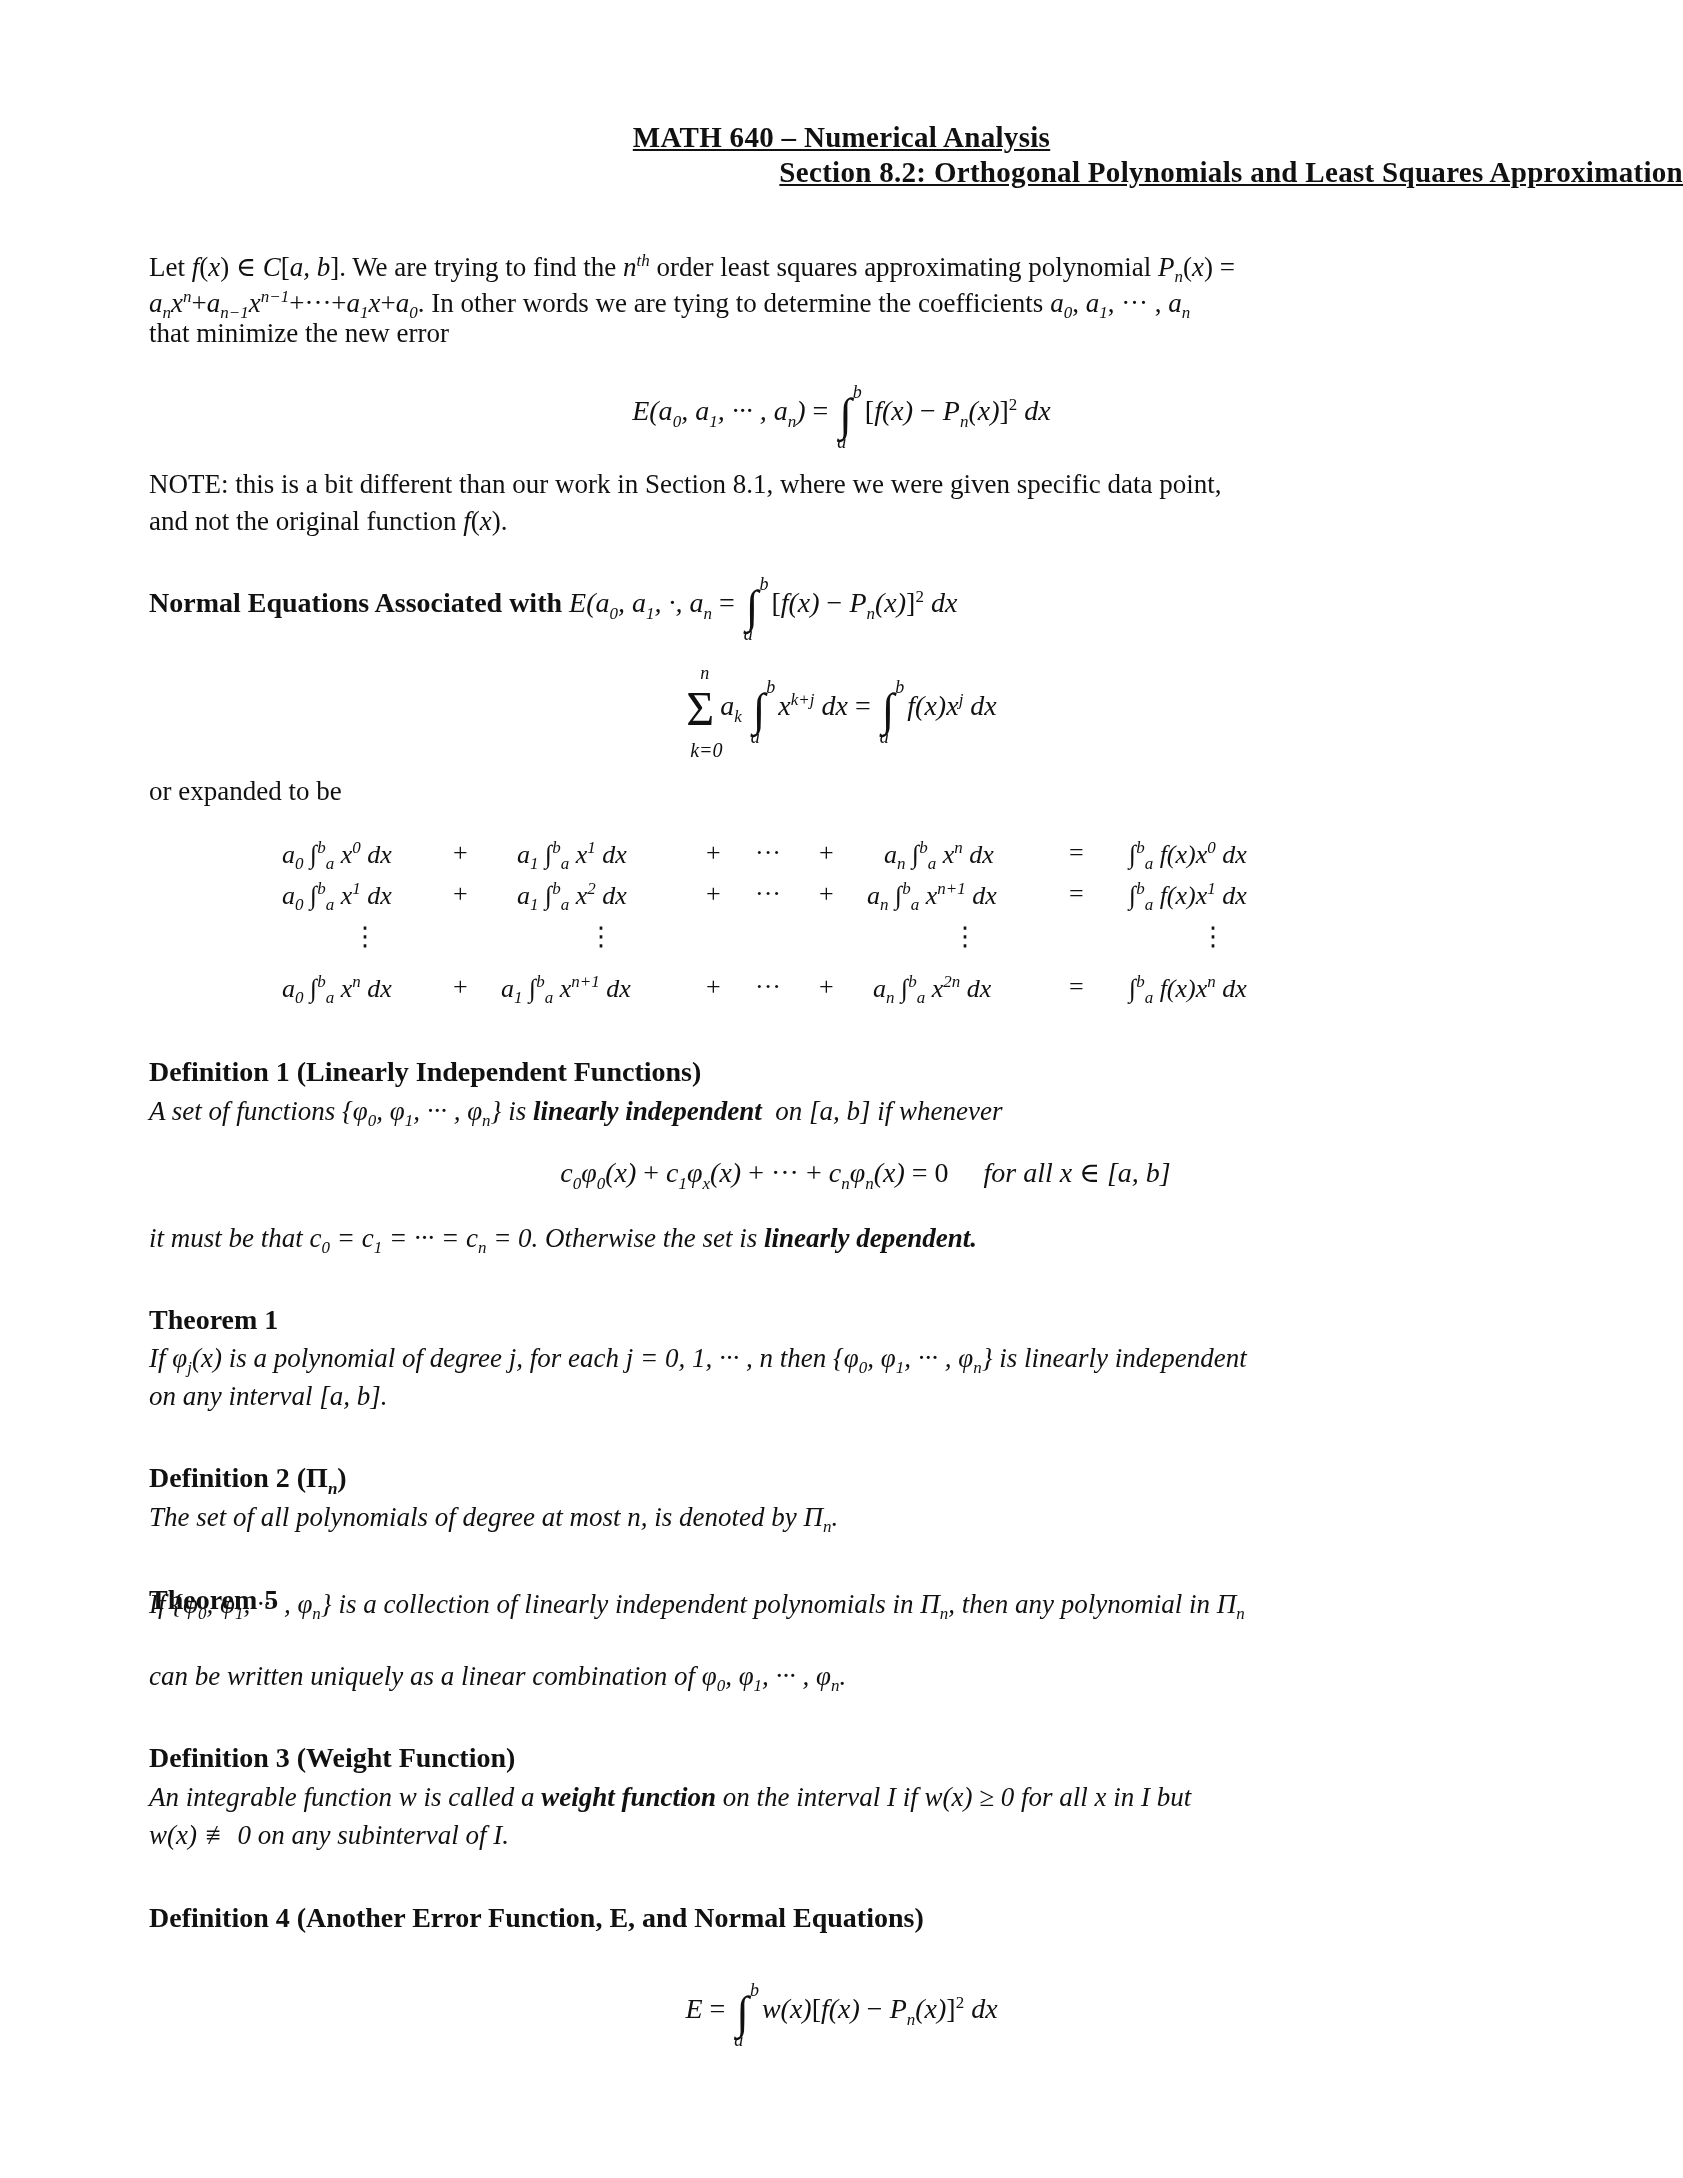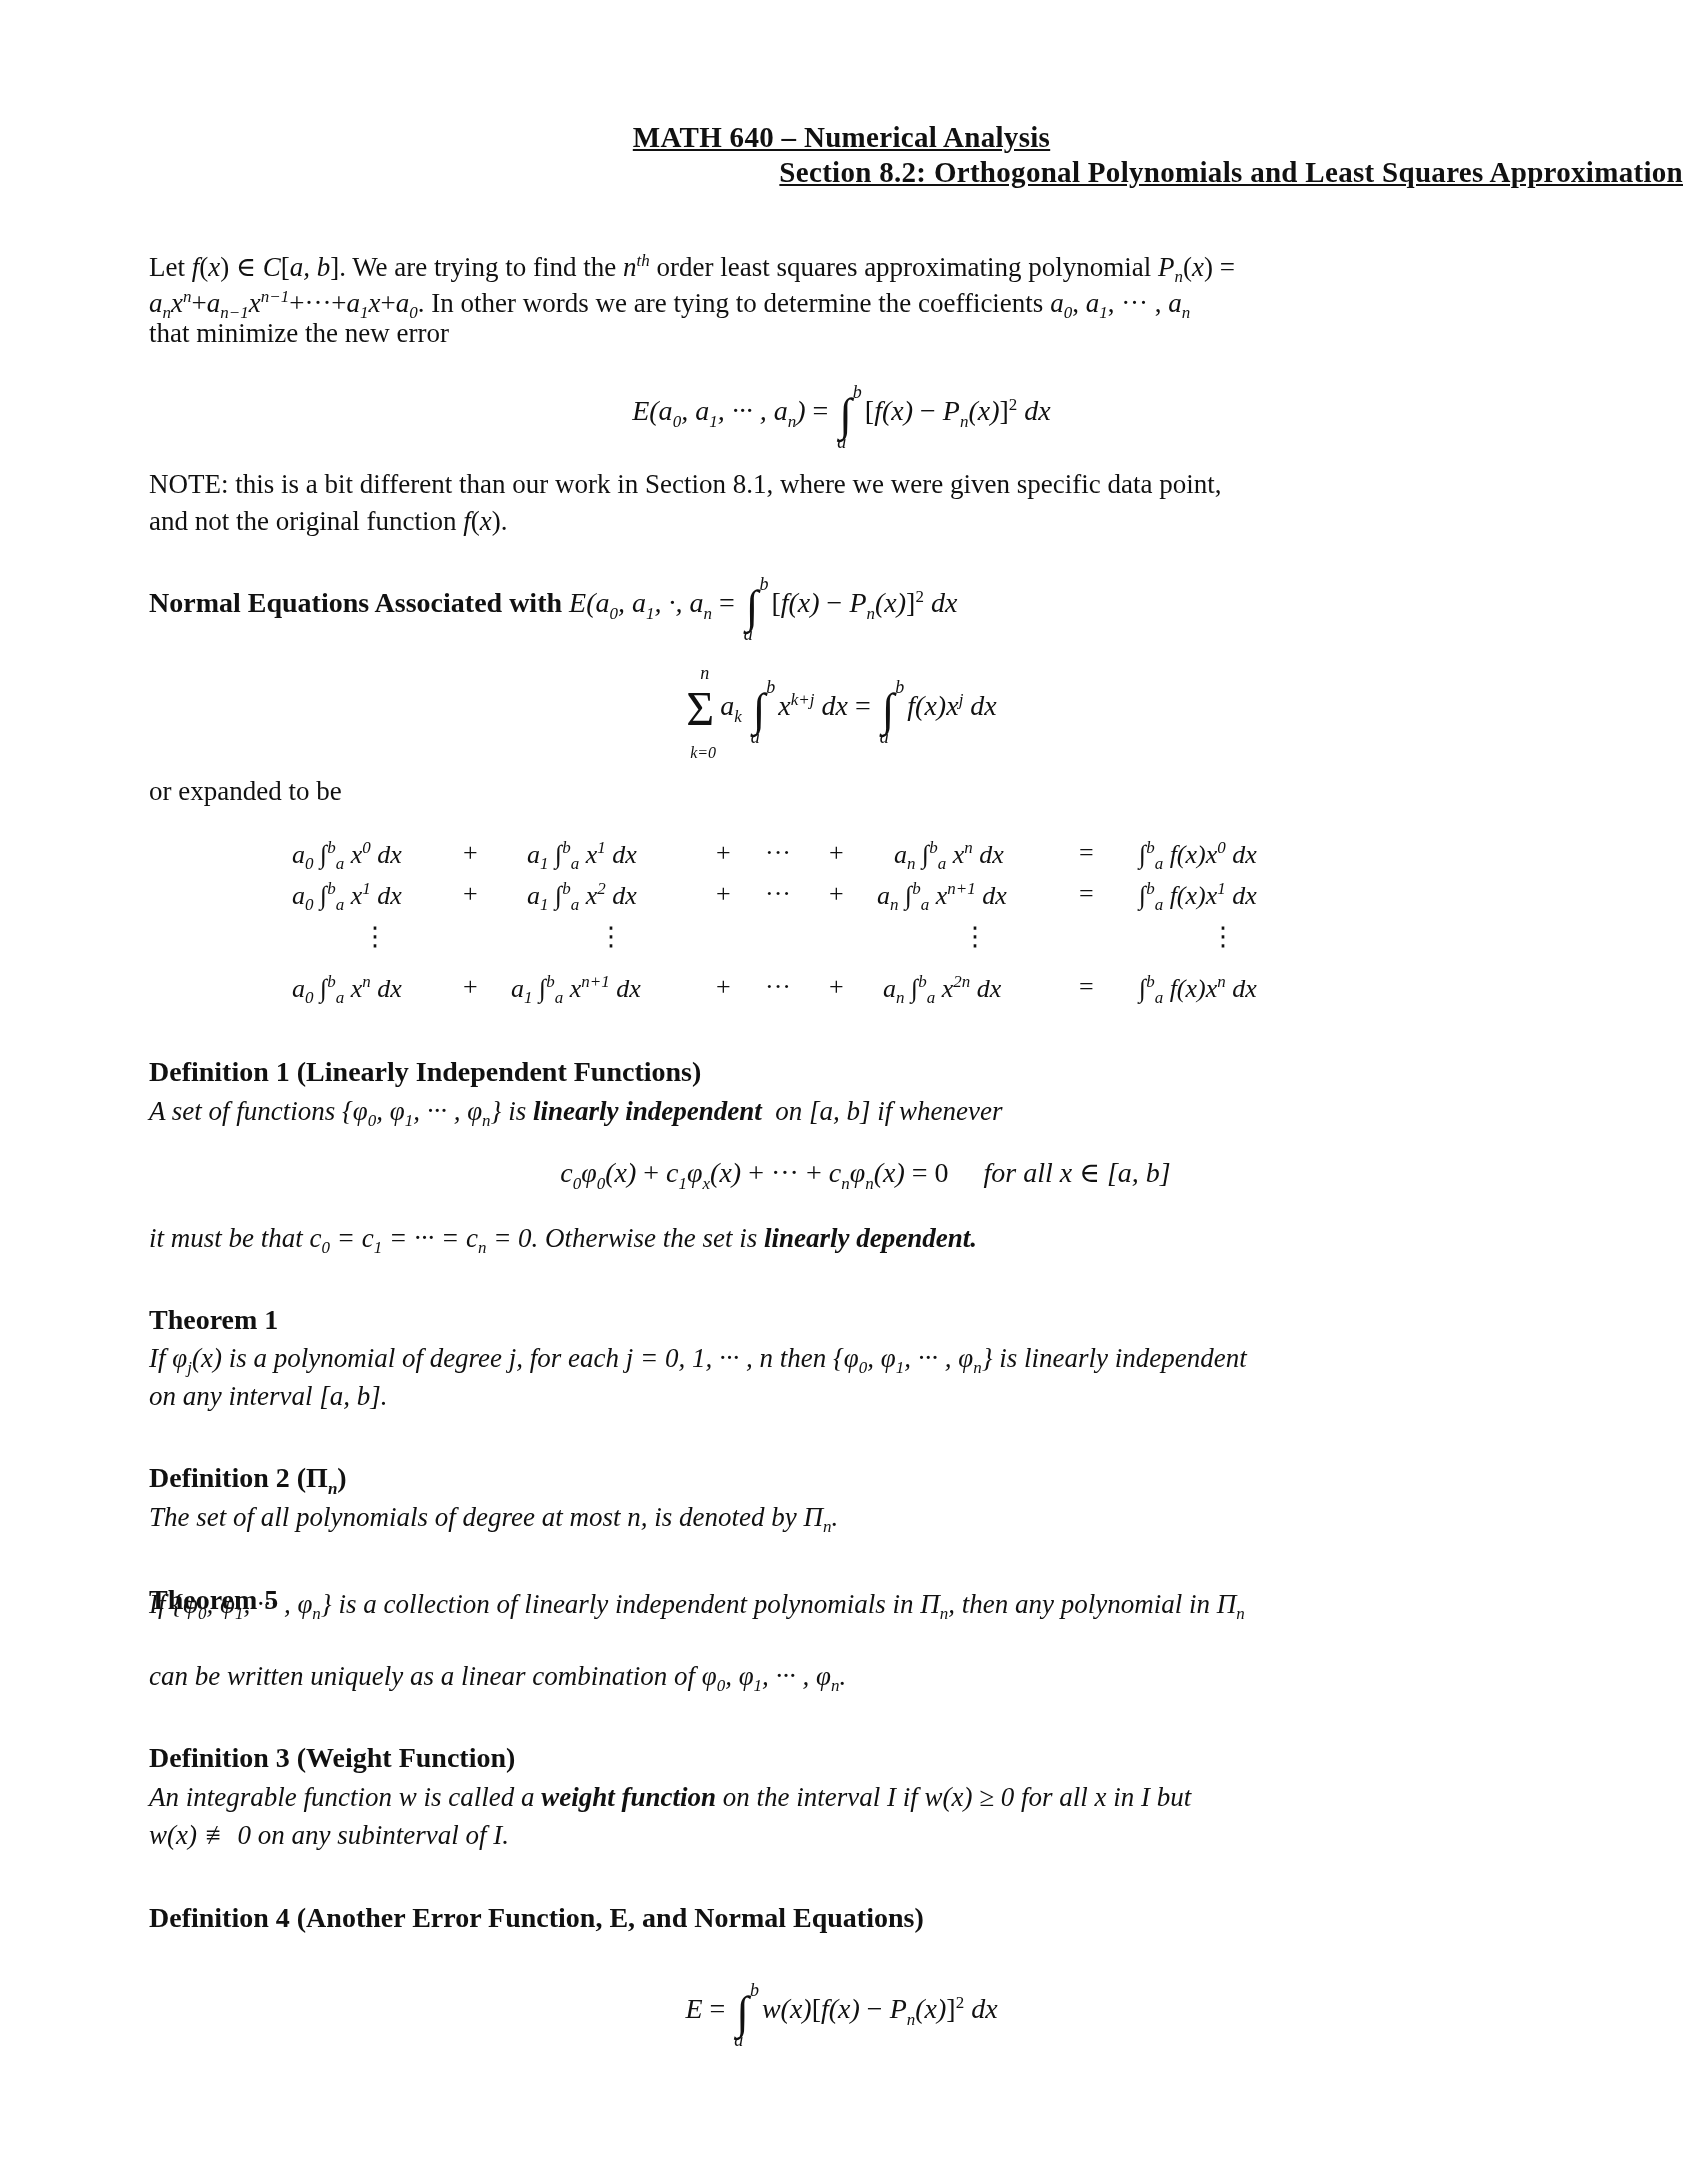--- a/index.html
+++ b/index.html
@@ -11,23 +11,23 @@
   .head { left:149px; font-size:28px; font-weight:bold; }
   .it { font-style:italic; }
   .eq { font-size:28px; font-style:italic; }
   .center { left:0; width:1683px; text-align:center; }
   b.bi { font-weight:bold; font-style:italic; }
   .int { font-style:normal; font-size:46px; vertical-align:-10px; display:inline-block; position:relative; margin:0 6px 0 4px; }
   .int .ub { position:absolute; font-size:18px; top:-6px; right:-10px; font-style:italic; }
   .int .lb { position:absolute; font-size:18px; bottom:-12px; left:-2px; font-style:italic; }
   .sum { display:inline-block; position:relative; font-style:normal; font-size:48px; vertical-align:-10px; margin-right:6px; }
   .sum .ub { position:absolute; font-size:18px; top:-18px; left:14px; font-style:italic; }
-  .sum .lb { position:absolute; font-size:16px; bottom:-26px; left:4px; font-style:italic; }
+  .sum .lb { position:absolute; font-size:20px; bottom:-26px; left:4px; font-style:italic; }
   .mat { font-size:26px; font-style:italic; }
-  .mat span.cell { position:absolute; white-space:nowrap;margin-left:10px; }
+  .mat span.cell { position:absolute; white-space:nowrap; }
   .up { font-size:17px; vertical-align:super; font-style:italic; }
   .dn { font-size:17px; vertical-align:sub; font-style:italic; }
   .vd { font-style:normal; }
 </style>
 </head>
 <body>
 
 <div class="abs title" style="top:121px;">MATH 640 – Numerical Analysis</div>
 <div class="abs title" style="top:156px;text-align:right;">Section 8.2: Orthogonal Polynomials and Least Squares Approximation</div>
 

